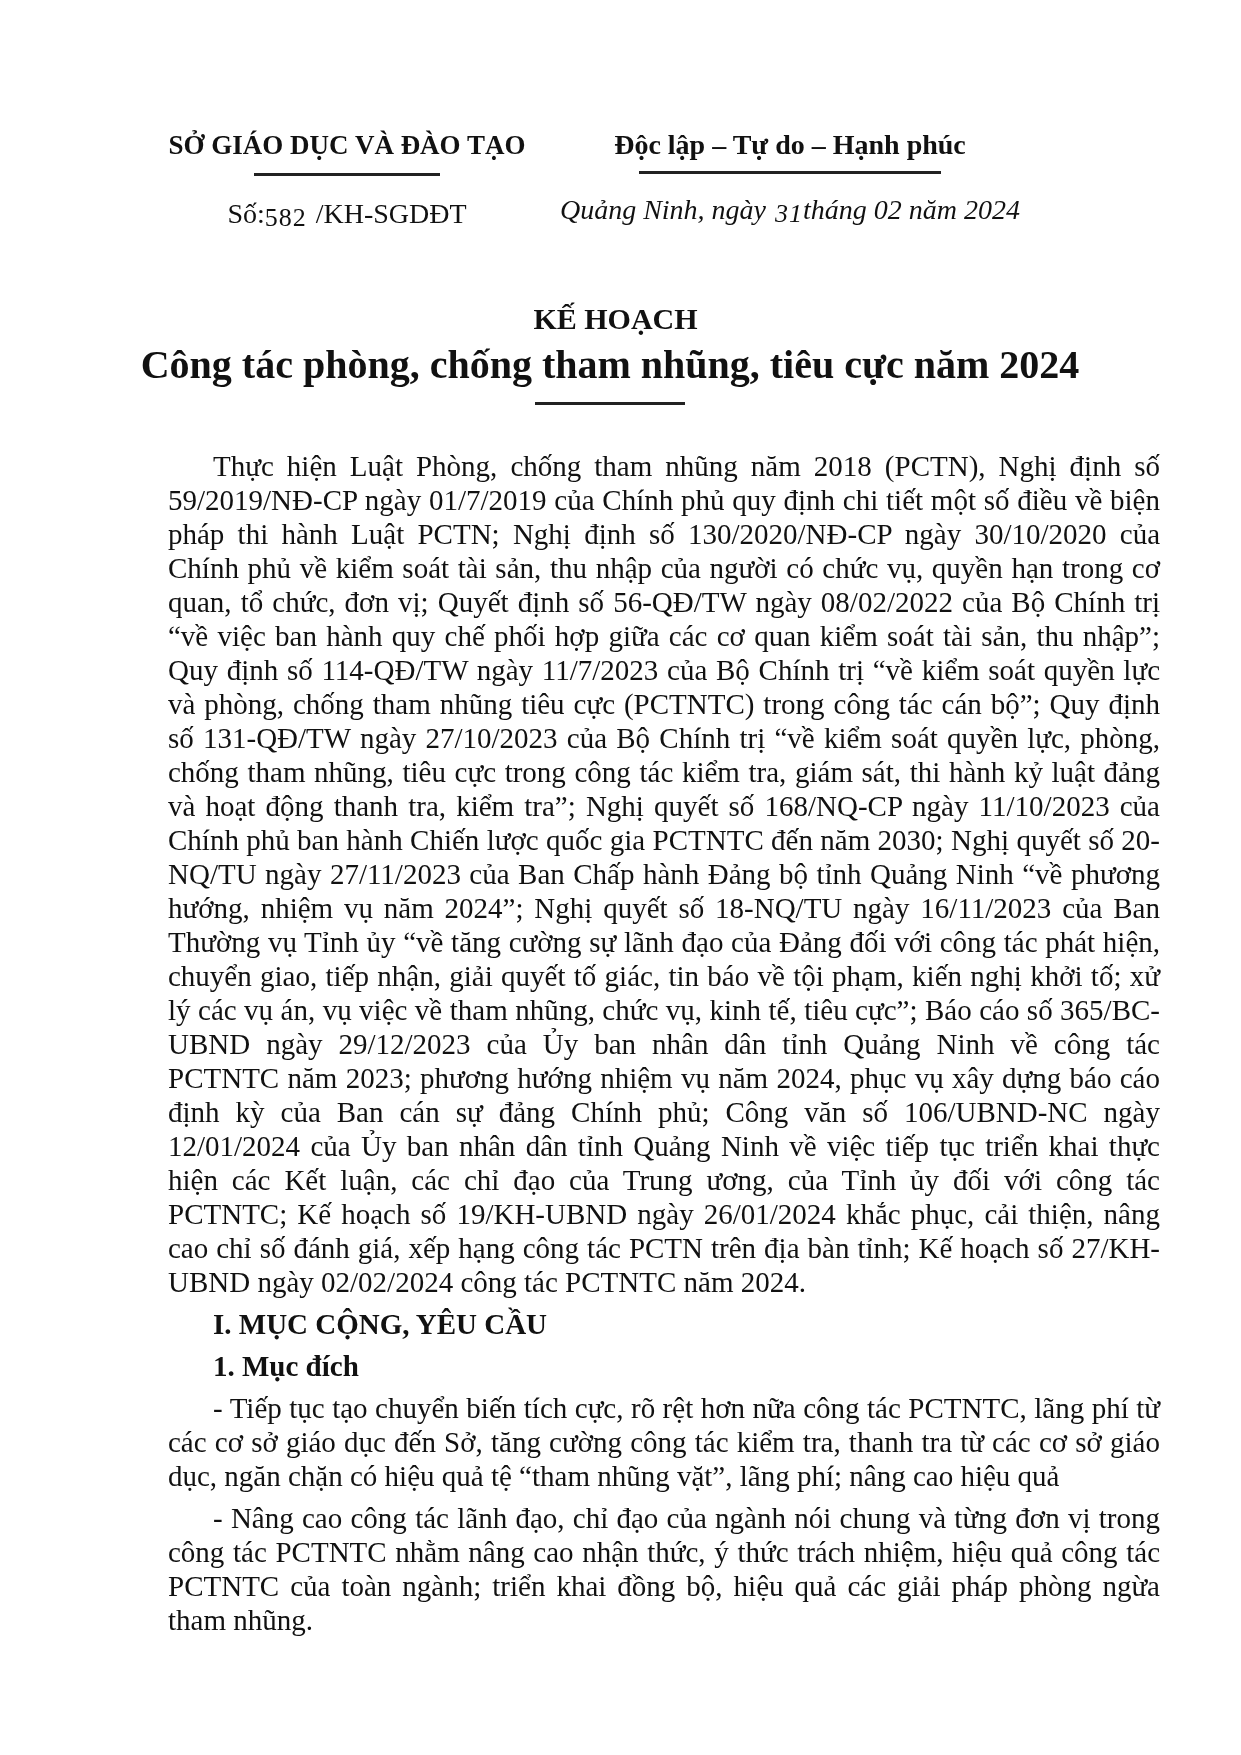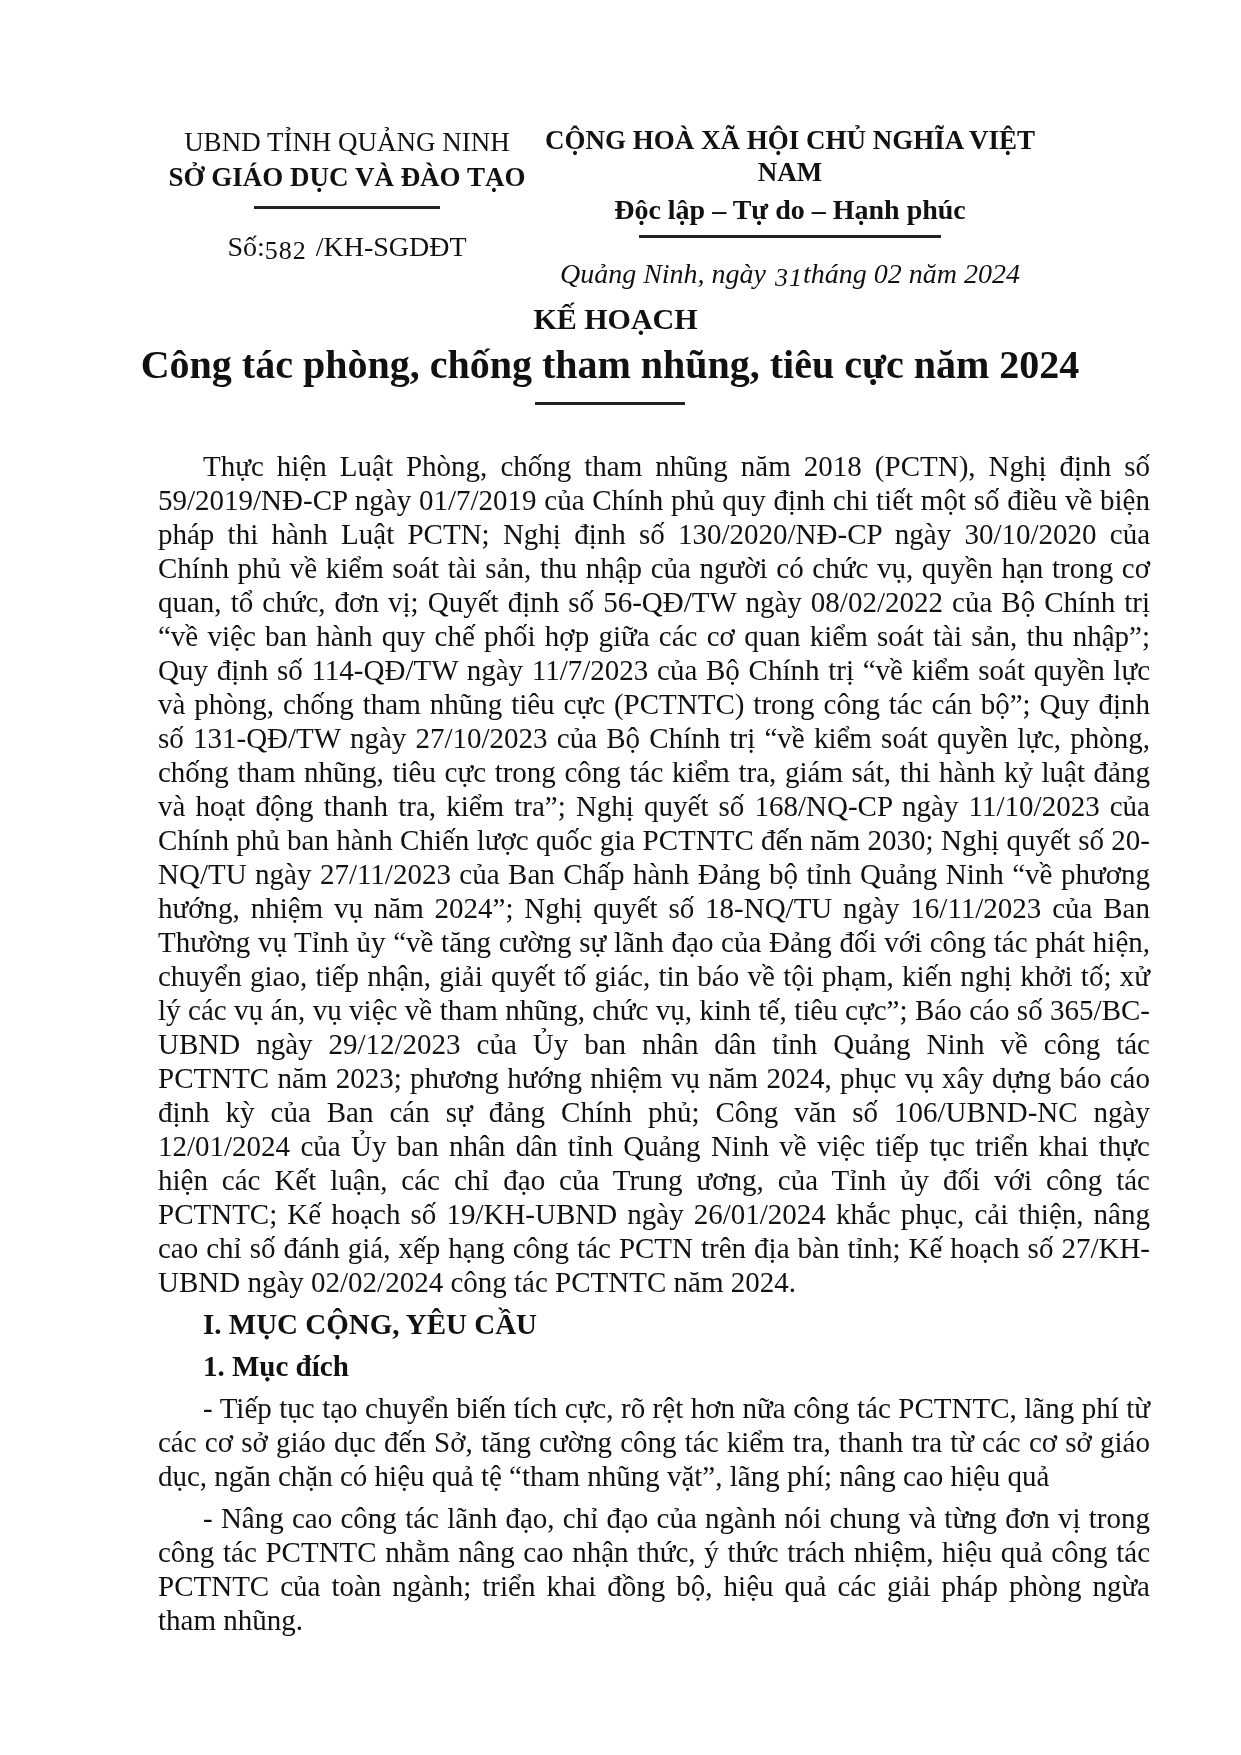--- a/index.html
+++ b/index.html
@@ -59,21 +59,21 @@
     text-align: center;
     line-height: 1.25;
   }
   .doc-type    { font-size: 30px; font-weight: bold; padding-left: 11px; }
   .doc-subject { font-size: 40px; font-weight: bold; margin-top: 2px; }
   .rule-title  { width: 150px; height: 3px; background: #222; margin: 12px auto 0; }
   
   .body-block {
     position: absolute;
     top: 449px;
-    left: 158px;
+    left: 168px;
     width: 992px;
     font-size: 29px;
     line-height: 34px;
     text-align: justify;
   }
   .para {
     margin: 0;
     text-indent: 45px;
   }
   .para + .para, .para + .heading, .heading + .para, .heading + .heading {
@@ -85,28 +85,26 @@
     text-indent: 45px;
     text-align: left;
   }
 </style>
 </head>
 <body>
 
 <div class="page">
 
   <div class="header-left">
-    <div class="org-parent">UBND TỈNH QUẢNG NINH</div>
     <div class="org-name">SỞ GIÁO DỤC VÀ ĐÀO TẠO</div>
     <div class="rule-left"></div>
     <div class="doc-number"><span>Số:</span><span class="inserted">582</span><span class="suffix-gap">/KH-SGDĐT</span></div>
   </div>
 
   <div class="header-right">
-    <div class="national-title">CỘNG HOÀ XÃ HỘI CHỦ NGHĨA VIỆT NAM</div>
     <div class="national-motto">Độc lập – Tự do – Hạnh phúc</div>
     <div class="rule-right"></div>
     <div class="date-line"><span>Quảng Ninh, ngày</span><span class="inserted suffix-gap">31</span><span>tháng 02 năm 2024</span></div>
   </div>
 
   <div class="title-block">
     <div class="doc-type">KẾ HOẠCH</div>
     <div class="doc-subject">Công tác phòng, chống tham nhũng, tiêu cực năm 2024</div>
     <div class="rule-title"></div>
   </div>

